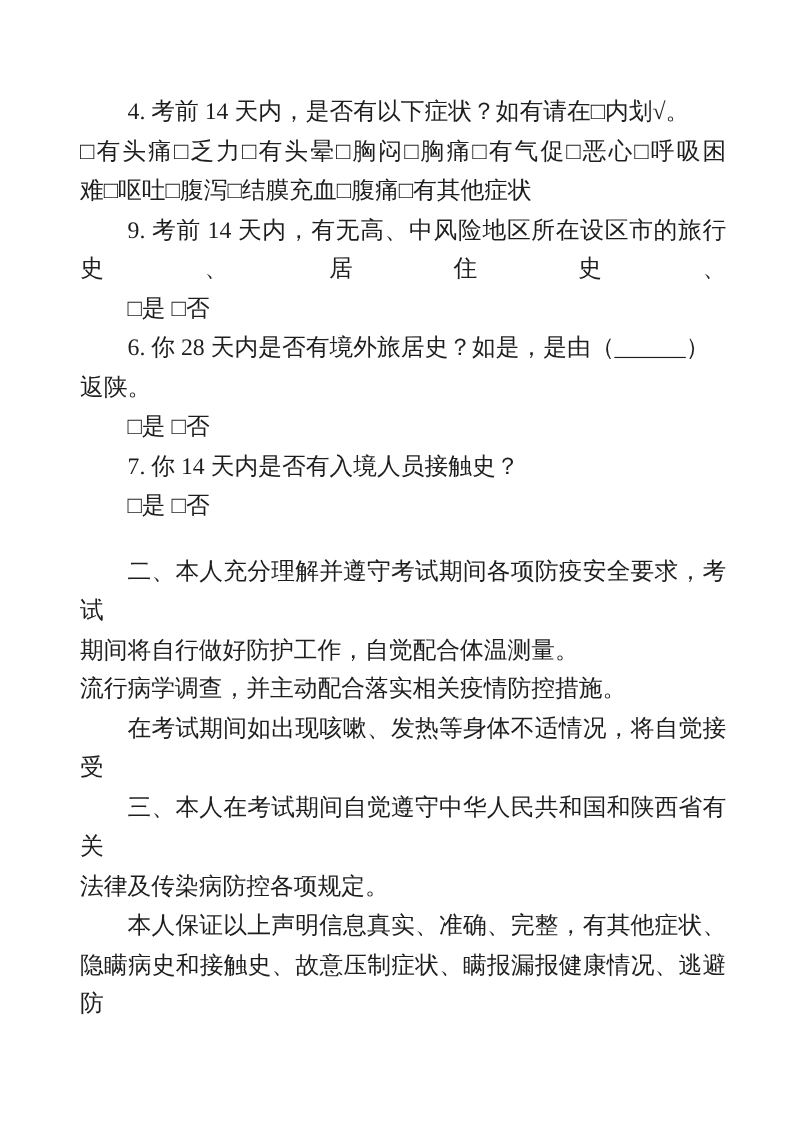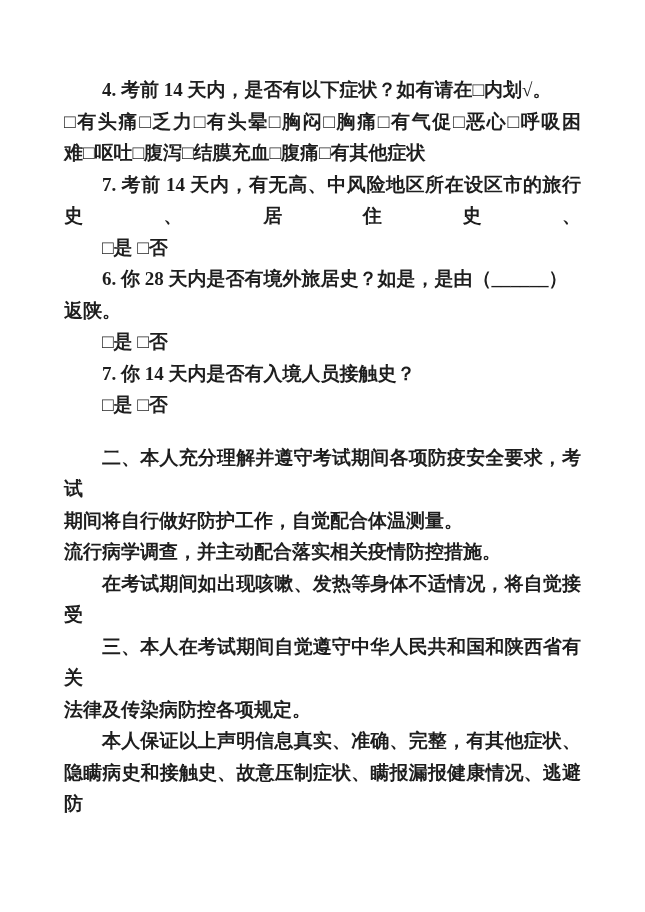--- a/index.html
+++ b/index.html
@@ -25,47 +25,46 @@
     top: 74px;
     width: 517px;
     color: #1e1e1e;
   }
   .ln {
     margin: 0;
     font-size: 19px;
     line-height: 31.5px;
     white-space: pre-wrap;
     text-align: left;
-    font-weight: bold;
   }
   .ln.indent {
     text-indent: 38px;
   }
   .ln.fill {
     text-align: justify;
     text-align-last: justify;
   }
   .ln.bold {
-    font-weight: 700;
+    font-weight: 400;
   }
   .gap-top-section {
     margin-top: 21px;
   }
 </style>
 </head>
 <body>
 
 <div class="page">
   <div class="doc">
 
     <p class="ln indent">4. 考前 14 天内，是否有以下症状？如有请在□内划√。</p>
     <p class="ln fill">□有头痛□乏力□有头晕□胸闷□胸痛□有气促□恶心□呼吸困</p>
     <p class="ln">难□呕吐□腹泻□结膜充血□腹痛□有其他症状</p>
 
-    <p class="ln indent fill">7. 考前 14 天内，有无高、中风险地区所在设区市的旅行史、居住史、</p>
+    <p class="ln indent fill">9. 考前 14 天内，有无高、中风险地区所在设区市的旅行史、居住史、</p>
     <p class="ln indent">□是 □否</p>
 
     <p class="ln indent">6. 你 28 天内是否有境外旅居史？如是，是由（______）返陕。</p>
     <p class="ln indent">□是 □否</p>
 
     <p class="ln indent">7. 你 14 天内是否有入境人员接触史？</p>
     <p class="ln indent">□是 □否</p>
 
     <p class="ln indent bold fill gap-top-section">二、本人充分理解并遵守考试期间各项防疫安全要求，考试</p>
     <p class="ln bold">期间将自行做好防护工作，自觉配合体温测量。</p>

